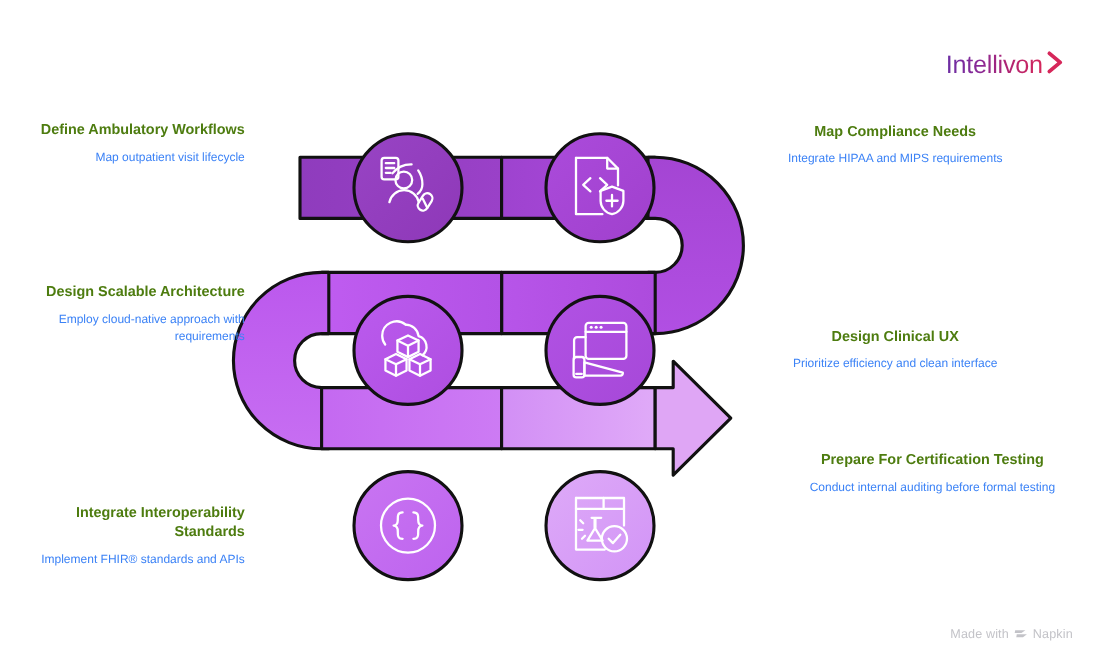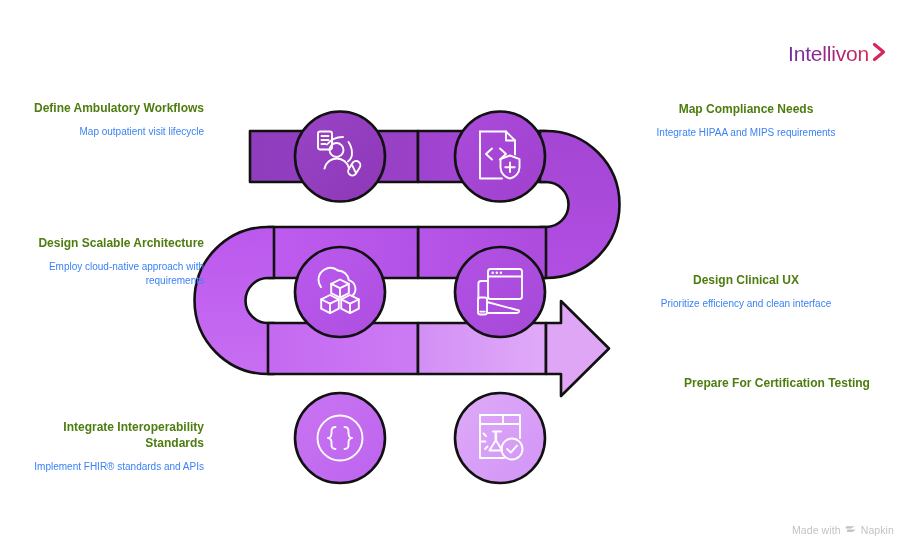--- a/index.html
+++ b/index.html
@@ -286,20 +286,21 @@
   <p class="desc">Prioritize efficiency and clean interface</p>
 </div>
 
 <div class="node-text side-left" id="text-4">
   <p class="title">Integrate Interoperability Standards</p>
   <p class="desc">Implement FHIR® standards and APIs</p>
 </div>
 
 <div class="node-text side-right" id="text-5">
   <p class="title">Prepare For Certification Testing</p>
+  <p class="desc">Conduct internal auditing before formal testing</p>
 </div>
 
 <div id="footer">
   <span>Made with</span>
   <span class="nap-mark">
     <svg width="12" height="11" viewBox="0 0 12 11" aria-hidden="true">
       <path d="M1 2.2 L9.5 2.2 L6.2 4.6 L0.6 4.6 Z" fill="#c3c3c8"></path>
       <path d="M2.3 5.6 L10.8 5.6 L7.5 8 L1.9 8 Z" fill="#c3c3c8"></path>
     </svg>
   </span>

